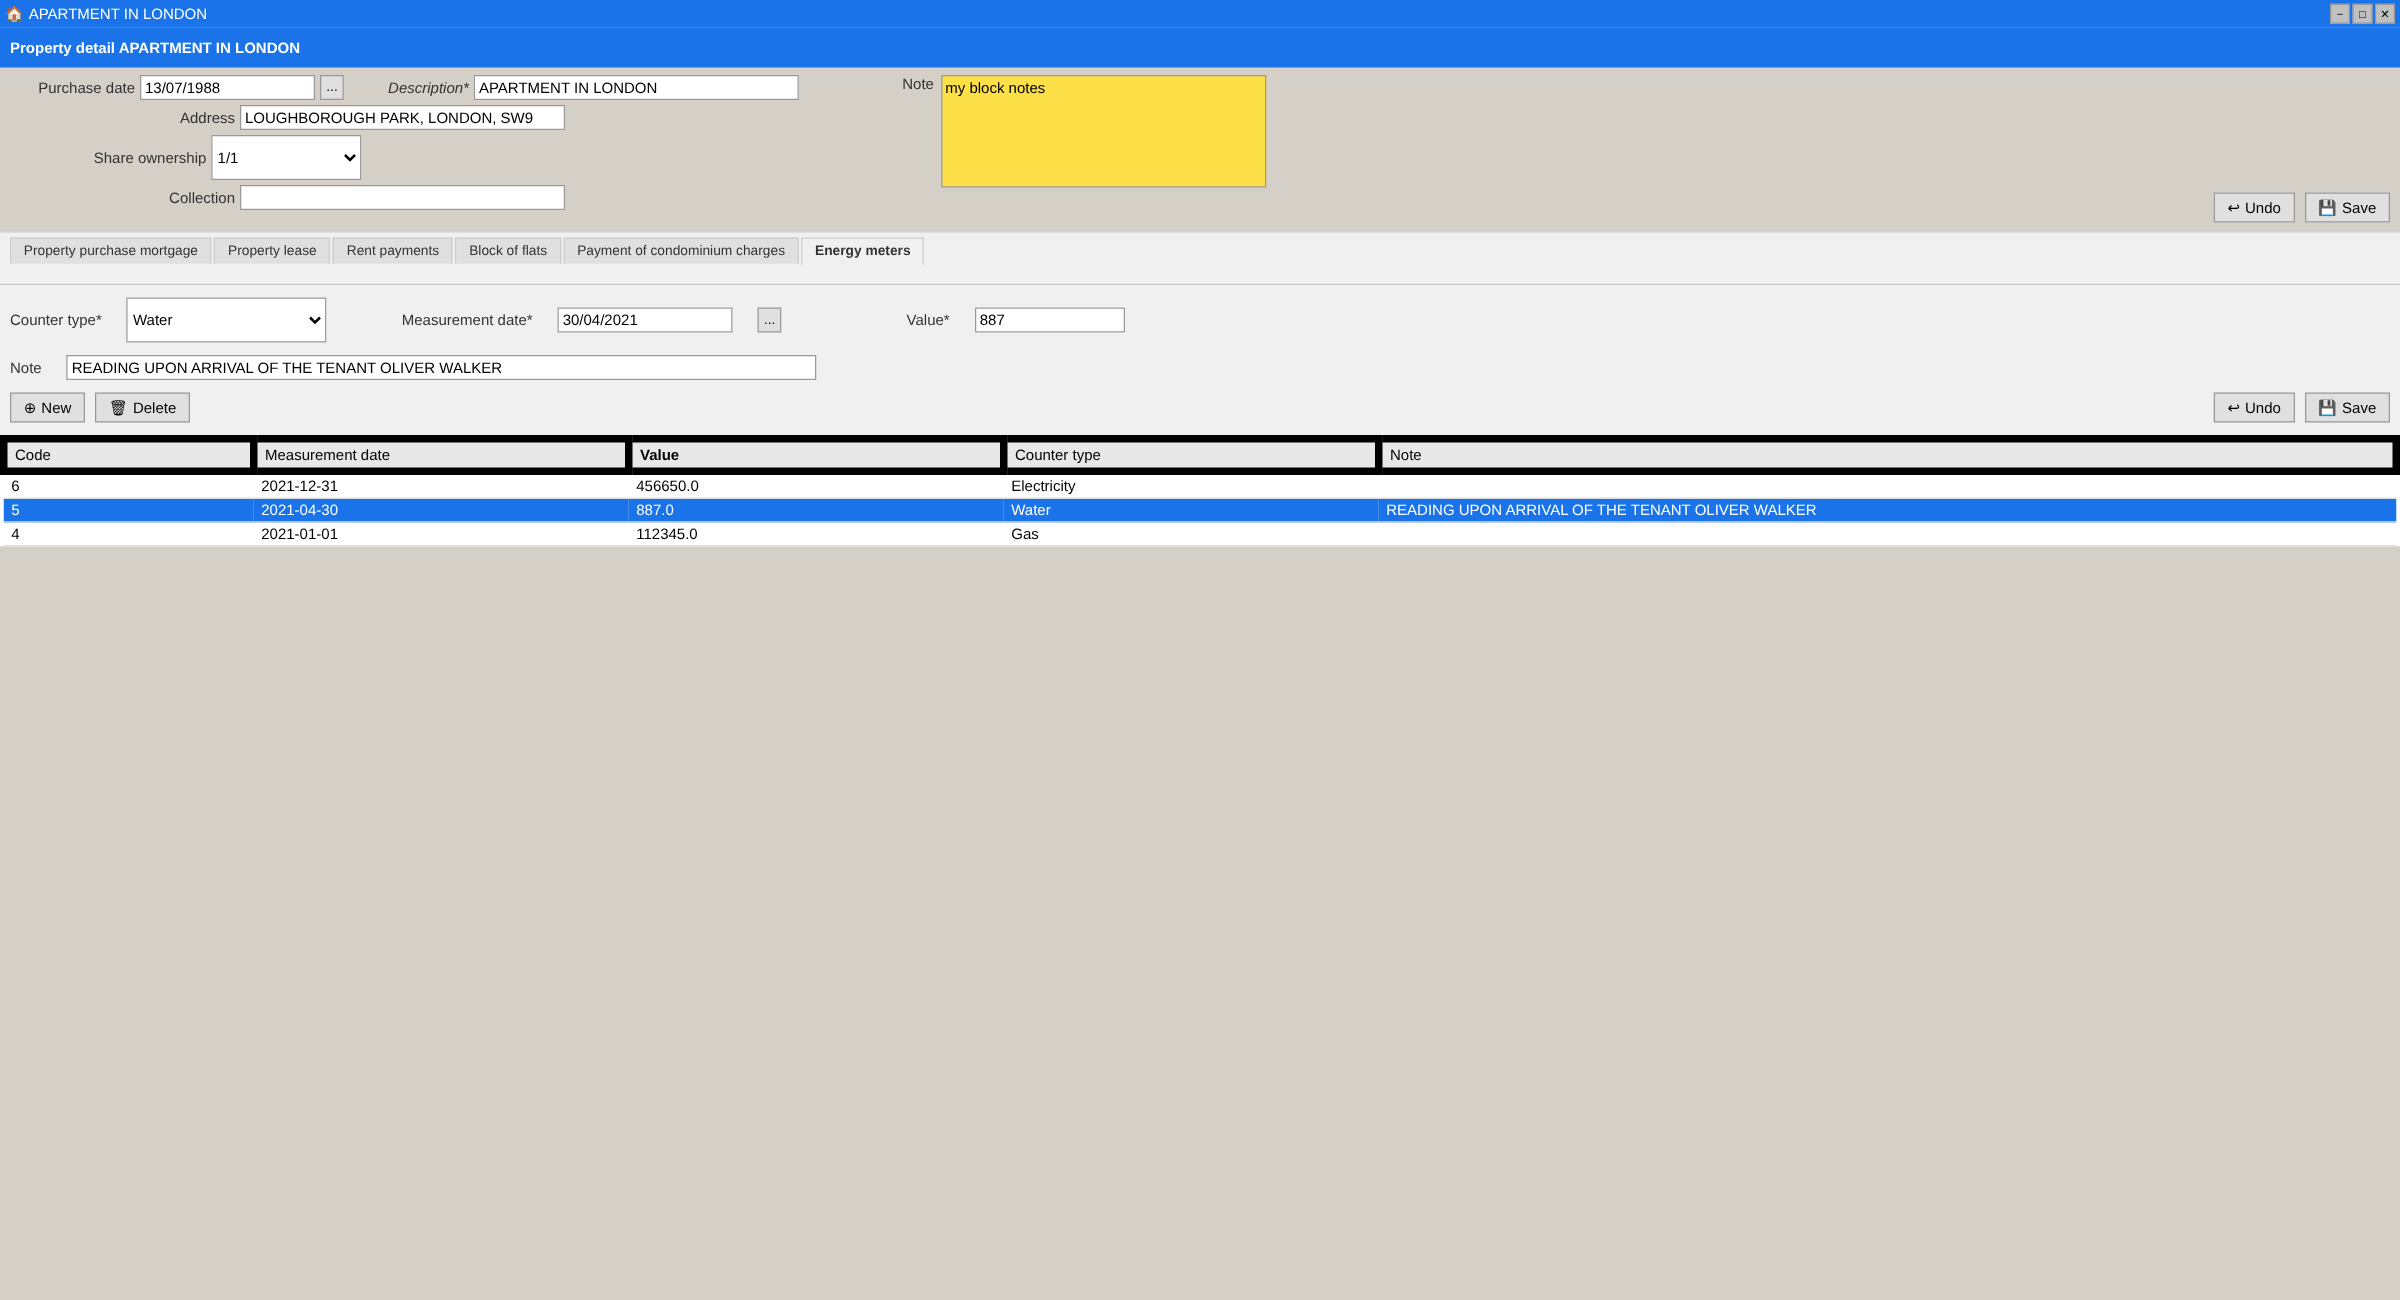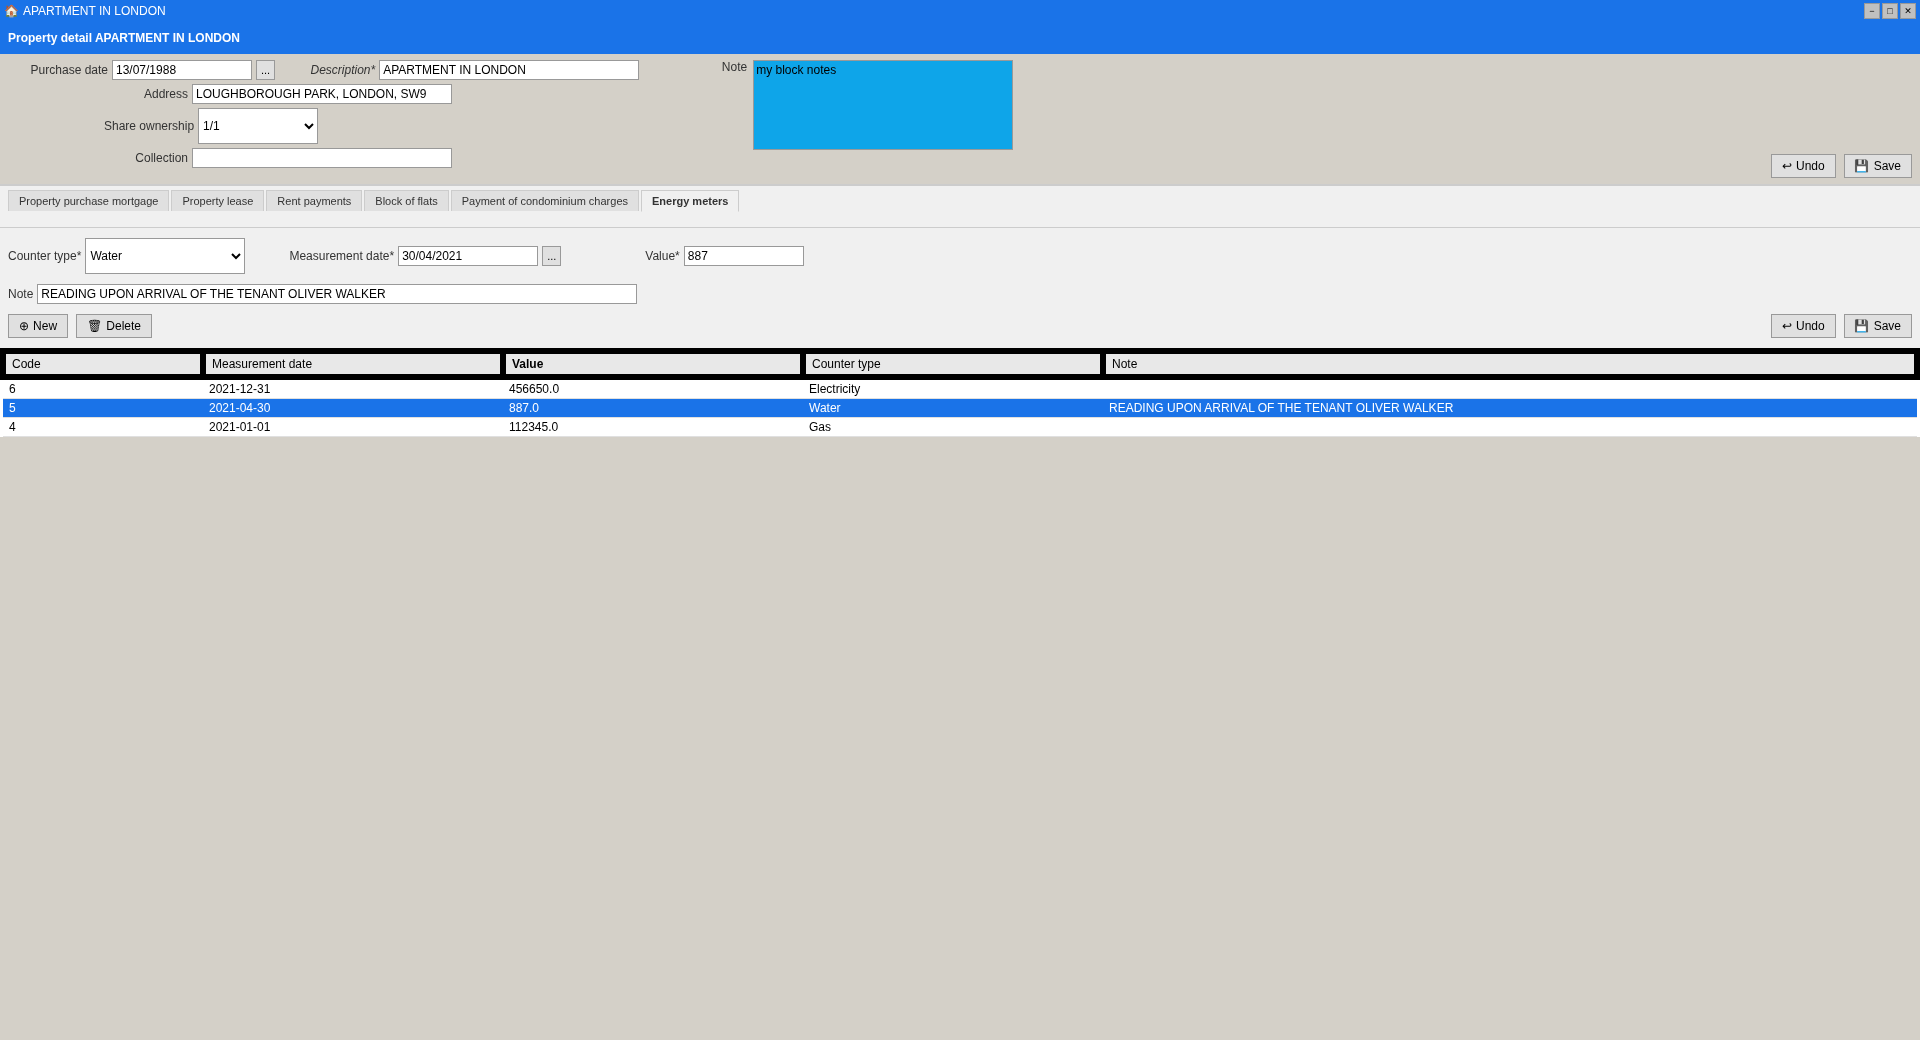--- a/index.html
+++ b/index.html
@@ -74,21 +74,21 @@
     .select-input {
       border: 1px solid #999;
       background: white;
       height: 36px;
       font-size: 12px;
       width: 120px;
     }
 
     .note-area {
       border: 1px solid #999;
-      background: #0ea5e9;
+      background: #fde047;
       width: 260px;
       height: 90px;
       padding: 2px;
       font-size: 12px;
       resize: none;
     }
 
     
     .tabs-section {
       background: #f0f0f0;
@@ -115,21 +115,21 @@
     }
 
     
     .energy-form {
       background: #f0f0f0;
       padding: 6px 8px;
     }
     .form-row {
       display: flex;
       align-items: center;
-      gap: 4px;
+      gap: 20px;
       margin-bottom: 4px;
     }
     .form-label {
       color: #333;
       white-space: nowrap;
     }
 
     
     .btn {
       border: 1px solid #999;
@@ -223,21 +223,21 @@
       <input class="field-input field-input-md" type="text" value="13/07/1988" style="">
       <button class="btn-dots">...</button>
       <span style="margin-left:16px;font-style:italic;" class="field-label">Description*</span>
       <input class="field-input" style="width: 260px;" type="text" value="APARTMENT IN LONDON">
     </div>
     <div class="field-row">
       <span style="margin-left:80px;" class="field-label">Address</span>
       <input class="field-input" style="width: 260px;" type="text" value="LOUGHBOROUGH PARK, LONDON, SW9">
     </div>
     <div class="field-row">
-      <span style="margin-left:76px;" class="field-label">Share ownership</span>
+      <span style="margin-left:47px;" class="field-label">Share ownership</span>
       <select class="select-input">
         <option>1/1</option>
       </select>
     </div>
     <div class="field-row">
       <span style="margin-left:80px;" class="field-label">Collection</span>
       <input class="field-input" style="width: 260px;" type="text">
     </div>
   </div>
 

